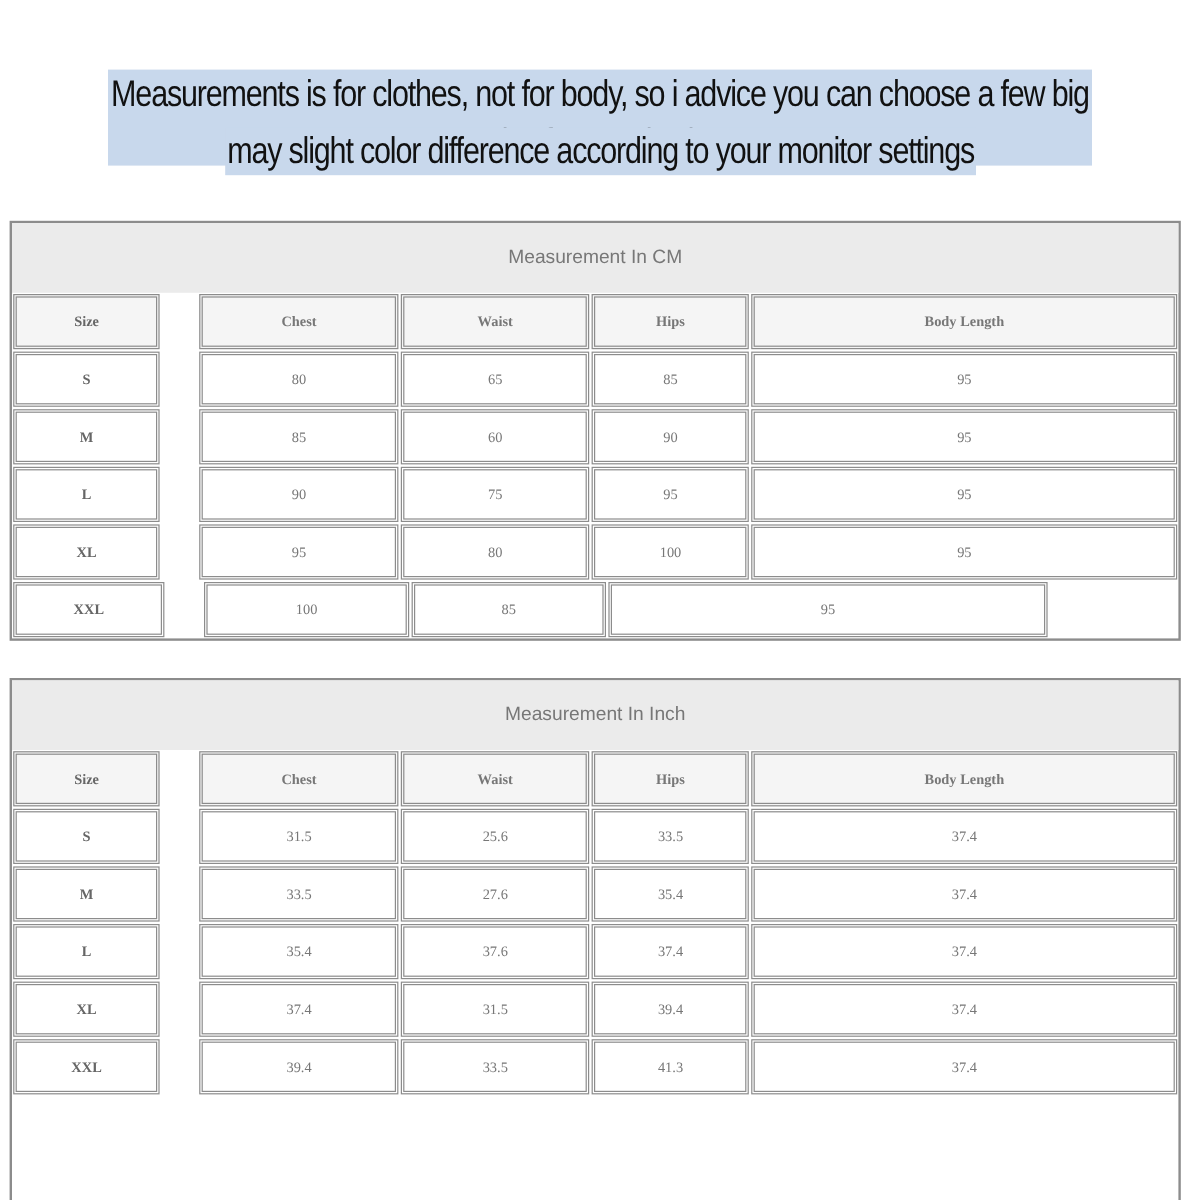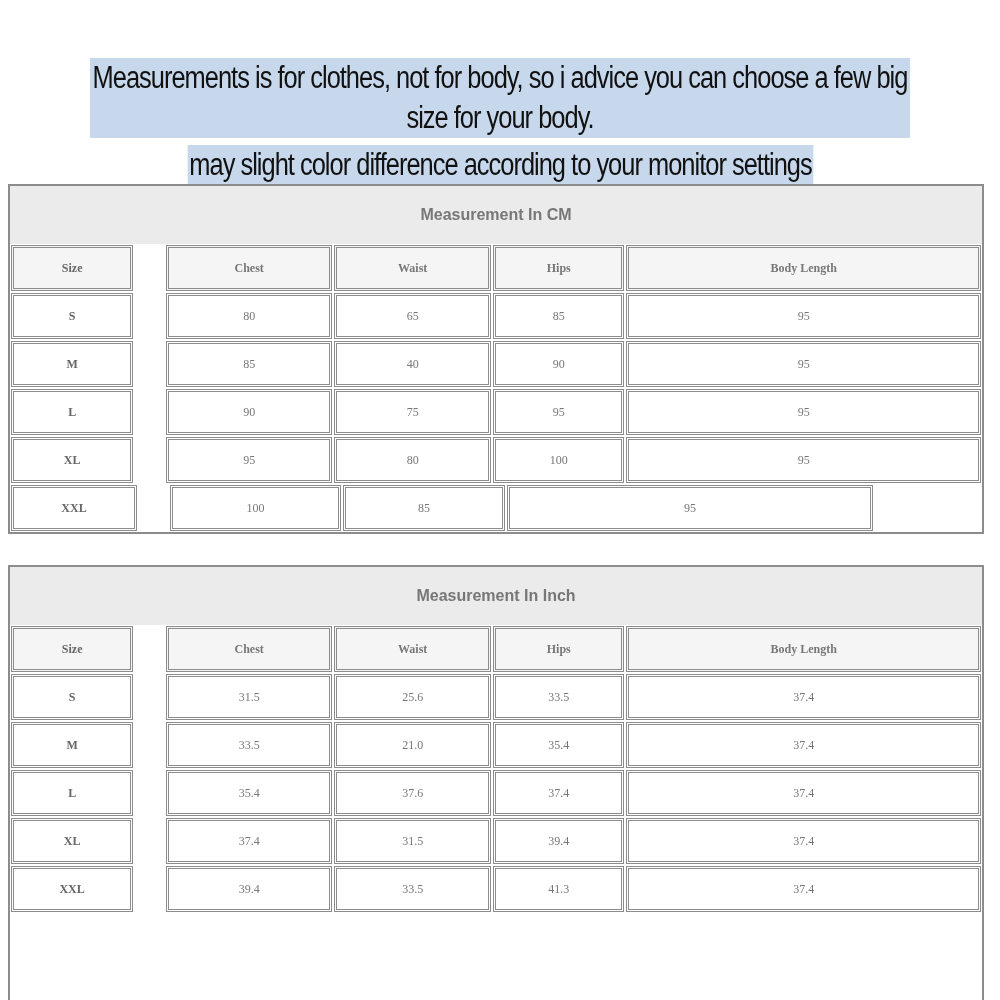--- a/index.html
+++ b/index.html
@@ -1,24 +1,24 @@
 <!DOCTYPE html>
 <html><head>
 <meta charset="utf-8">
 <style>
   html, body { margin: 0; padding: 0; background: #ffffff; }
   body { width: 1000px; height: 1000px; position: relative; overflow: hidden; font-family: "Liberation Sans", sans-serif; }
   .notice { position: absolute; left: 0; width: 1000px; text-align: center; }
   .notice span { background: #c8d8ec; color: #111; font-family: "Liberation Sans", sans-serif; font-size: 31px; letter-spacing: -1.2px; transform: scaleX(0.82); display: inline-block; padding: 0 2px; line-height: 40px; }
   .n1 { top: 58px; }
-  .n2 { top: 106px; margin-top: 39px; }
+  .n2 { top: 106px; }
   .size-table { position: absolute; left: 8px; width: 976px; border: 2px solid #8c8c8c; background: #fff; box-sizing: border-box; }
   .t1 { top: 184px; height: 350px; }
   .t2 { top: 565px; height: 446px; }
-  .tt { height: 58px; background: #ebebeb; display: flex; align-items: center; justify-content: center; color: #777; font-weight: bold; font-size: 16px; }
+  .tt { height: 58px; background: #ebebeb; display: flex; align-items: center; justify-content: center; color: #777; font-weight: normal; font-size: 16px; }
   .row { display: flex; height: 48px; }
   .cell { box-sizing: border-box; margin: 1px 1px 1px 1px; border: 3px double #8c8c8c; display: flex; align-items: center; justify-content: center; font-size: 12px; color: #777; font-family: Liberation Serif, serif; }
   .hdr .cell { background: #f5f5f5; font-weight: bold; }
   .c0 { width: 126px; margin-left: 1px; font-weight: bold; color: #666; }
   .c1 { width: 171px; margin-left: 32px; }
   .c2 { width: 162px; }
   .c3 { width: 135px; }
   .c4 { width: 366px; }
 </style>
 </head>
@@ -39,21 +39,21 @@
     <div class="row">
       <div class="cell c0">S</div>
       <div class="cell c1">80</div>
       <div class="cell c2">65</div>
       <div class="cell c3">85</div>
       <div class="cell c4">95</div>
     </div>
     <div class="row">
       <div class="cell c0">M</div>
       <div class="cell c1">85</div>
-      <div class="cell c2">40</div>
+      <div class="cell c2">60</div>
       <div class="cell c3">90</div>
       <div class="cell c4">95</div>
     </div>
     <div class="row">
       <div class="cell c0">L</div>
       <div class="cell c1">90</div>
       <div class="cell c2">75</div>
       <div class="cell c3">95</div>
       <div class="cell c4">95</div>
     </div>
@@ -83,21 +83,21 @@
     <div class="row">
       <div class="cell c0">S</div>
       <div class="cell c1">31.5</div>
       <div class="cell c2">25.6</div>
       <div class="cell c3">33.5</div>
       <div class="cell c4">37.4</div>
     </div>
     <div class="row">
       <div class="cell c0">M</div>
       <div class="cell c1">33.5</div>
-      <div class="cell c2">21.0</div>
+      <div class="cell c2">27.6</div>
       <div class="cell c3">35.4</div>
       <div class="cell c4">37.4</div>
     </div>
     <div class="row">
       <div class="cell c0">L</div>
       <div class="cell c1">35.4</div>
       <div class="cell c2">37.6</div>
       <div class="cell c3">37.4</div>
       <div class="cell c4">37.4</div>
     </div>

